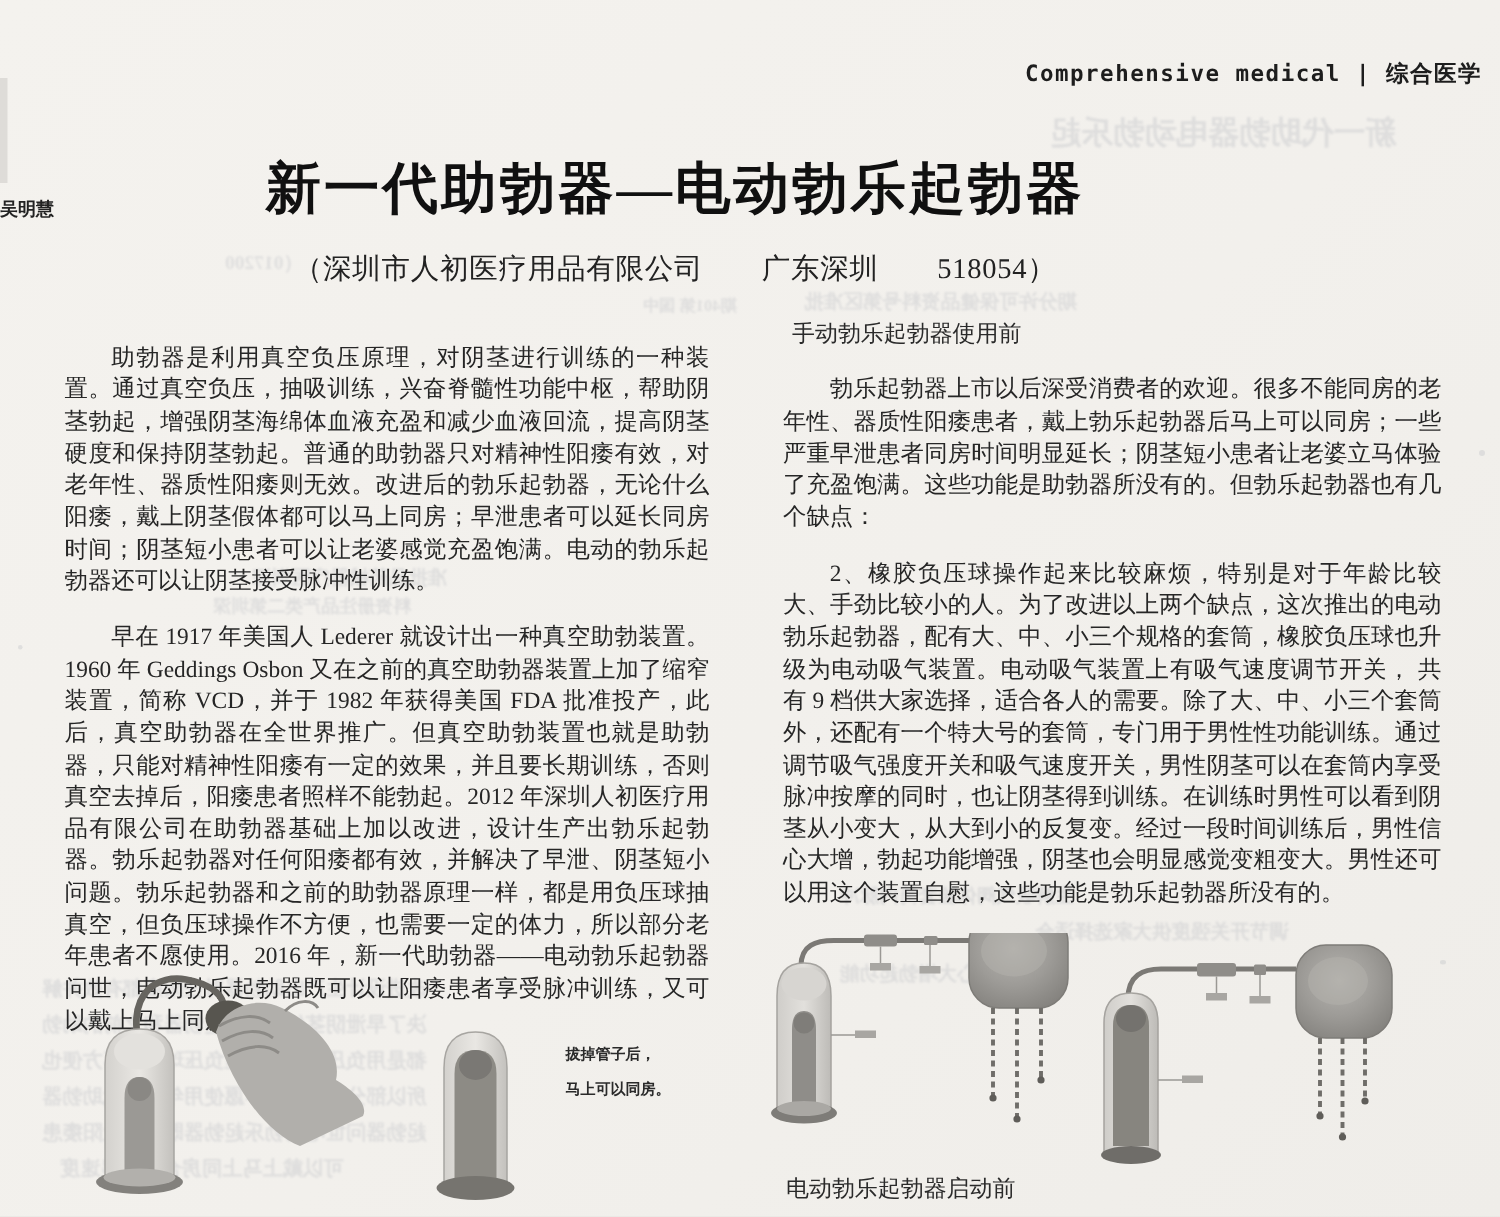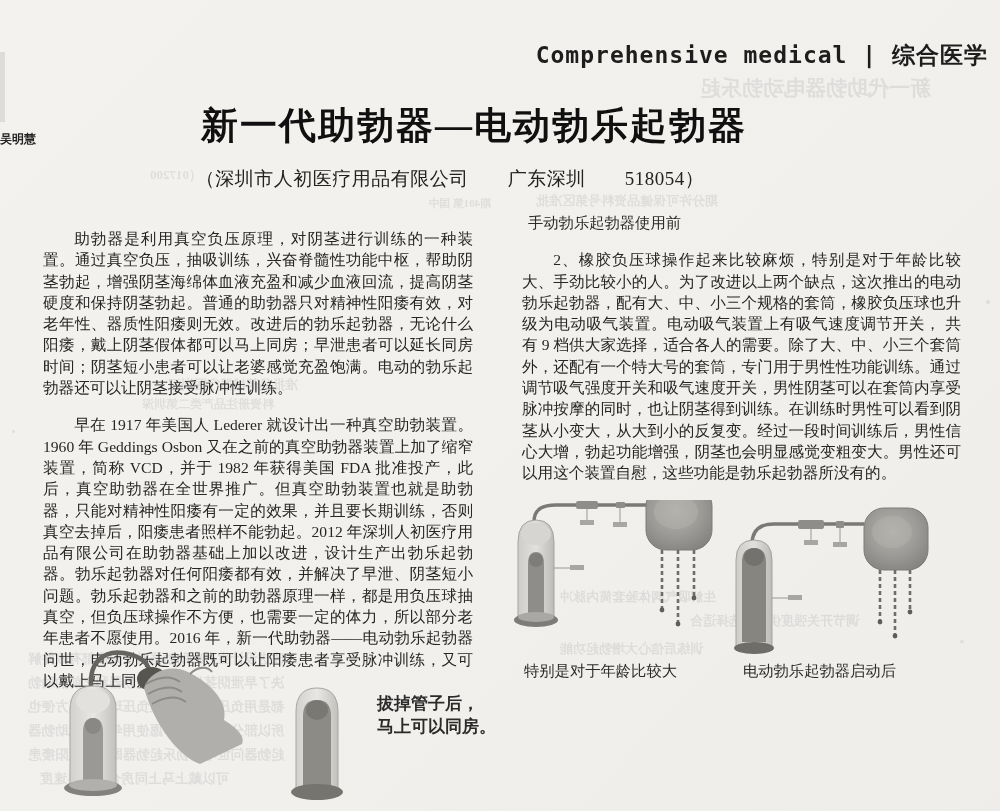--- a/index.html
+++ b/index.html
@@ -16,28 +16,28 @@
     color:#2b2b2b;
     overflow:hidden;
   }
   .edge-strip{
     position:absolute;left:0;top:52px;width:5px;height:70px;
     background:#d8d6d2;opacity:.8;
   }
   .journal-header{
     position:absolute;top:40px;right:12px;
     font-family:"DejaVu Sans Mono","Liberation Mono",monospace;
-    font-size:23px;font-weight:bold;color:#1d1d1d;
+    font-size:15px;font-weight:bold;color:#1d1d1d;
     letter-spacing:1px;white-space:nowrap;
   }
   .title{
     position:absolute;top:76px;left:0;width:900px;
     text-align:center;
     font-size:37px;font-weight:bold;color:#101010;
-    letter-spacing:2px;white-space:nowrap;padding-left:24px;
+    letter-spacing:2px;white-space:nowrap;
   }
   .author{
     position:absolute;top:131px;left:0;width:900px;
     text-align:left;font-size:12px;font-weight:bold;color:#222;
   }
   .affiliation{
     position:absolute;top:166px;left:0;width:900px;
     text-align:center;font-size:19px;color:#222;letter-spacing:.5px;
   }
   .col{
@@ -55,21 +55,21 @@
     display:flex;padding-left:22px;
     font-size:15.3px;color:#2a2a2a;white-space:nowrap;
   }
   .fig-captions.second{gap:66px;padding-left:18px;margin-top:2px;}
   .diagram-holder{position:relative;width:471px;height:158px;margin-top:4px;}
   .figure-left{
     position:absolute;left:20px;top:646px;width:470px;height:164px;
   }
   .fig-note{
     position:absolute;left:377px;top:692px;
-    font-size:17px;font-weight:600;line-height:23px;color:#2a2a2a;
+    font-size:10px;font-weight:600;line-height:23px;color:#2a2a2a;
     white-space:nowrap;
   }
   .ghost{
     position:absolute;
     color:#6d7588;opacity:.15;
     filter:blur(.6px);
     transform:scaleX(-1);
     font-weight:bold;white-space:nowrap;
     pointer-events:none;
   }
@@ -106,20 +106,21 @@
 
   <div class="col col-left">
     <p>助勃器是利用真空负压原理，对阴茎进行训练的一种装置。通过真空负压，抽吸训练，兴奋脊髓性功能中枢，帮助阴茎勃起，增强阴茎海绵体血液充盈和减少血液回流，提高阴茎硬度和保持阴茎勃起。普通的助勃器只对精神性阳痿有效，对老年性、器质性阳痿则无效。改进后的勃乐起勃器，无论什么阳痿，戴上阴茎假体都可以马上同房；早泄患者可以延长同房时间；阴茎短小患者可以让老婆感觉充盈饱满。电动的勃乐起勃器还可以让阴茎接受脉冲性训练。</p>
     <p>早在 1917 年美国人 Lederer 就设计出一种真空助勃装置。1960 年 Geddings Osbon 又在之前的真空助勃器装置上加了缩窄装置，简称 VCD，并于 1982 年获得美国 FDA 批准投产，此后，真空助勃器在全世界推广。但真空助勃装置也就是助勃器，只能对精神性阳痿有一定的效果，并且要长期训练，否则真空去掉后，阳痿患者照样不能勃起。2012 年深圳人初医疗用品有限公司在助勃器基础上加以改进，设计生产出勃乐起勃器。勃乐起勃器对任何阳痿都有效，并解决了早泄、阴茎短小问题。勃乐起勃器和之前的助勃器原理一样，都是用负压球抽真空，但负压球操作不方便，也需要一定的体力，所以部分老年患者不愿使用。2016 年，新一代助勃器——电动勃乐起勃器问世，电动勃乐起勃器既可以让阳痿患者享受脉冲训练，又可以戴上马上同房。</p>
   </div>
 
   <div class="col col-right">
     <div class="fig-captions">
       <span>手动勃乐起勃器使用前</span>
     </div>
+    <p>勃乐起勃器上市以后深受消费者的欢迎。很多不能同房的老年性、器质性阳痿患者，戴上勃乐起勃器后马上可以同房；一些严重早泄患者同房时间明显延长；阴茎短小患者让老婆立马体验了充盈饱满。这些功能是助勃器所没有的。但勃乐起勃器也有几个缺点：</p>
     <p>2、橡胶负压球操作起来比较麻烦，特别是对于年龄比较大、手劲比较小的人。为了改进以上两个缺点，这次推出的电动勃乐起勃器，配有大、中、小三个规格的套筒，橡胶负压球也升级为电动吸气装置。电动吸气装置上有吸气速度调节开关， 共有 9 档供大家选择，适合各人的需要。除了大、中、小三个套筒外，还配有一个特大号的套筒，专门用于男性性功能训练。通过调节吸气强度开关和吸气速度开关，男性阴茎可以在套筒内享受脉冲按摩的同时，也让阴茎得到训练。在训练时男性可以看到阴茎从小变大，从大到小的反复变。经过一段时间训练后，男性信心大增，勃起功能增强，阴茎也会明显感觉变粗变大。男性还可以用这个装置自慰，这些功能是勃乐起勃器所没有的。</p>
 
     <div class="diagram-holder">
       <svg width="471" height="158" viewBox="0 0 471 158">
         <defs>
           <radialGradient id="pumpg" cx="45%" cy="38%" r="70%">
             <stop offset="0%" stop-color="#b6b4b0"></stop>
             <stop offset="55%" stop-color="#9d9b97"></stop>
             <stop offset="100%" stop-color="#84827e"></stop>
           </radialGradient>
@@ -176,22 +177,21 @@
           <polyline points="163,12 163,76" fill="none" stroke="#6f6d69" stroke-width="2.6" stroke-dasharray="4 3"></polyline>
           <polyline points="178,12 178,52" fill="none" stroke="#6f6d69" stroke-width="2.6" stroke-dasharray="4 3"></polyline>
           <circle cx="148" cy="64" r="2.4" fill="#5f5d59"></circle>
           <circle cx="163" cy="78" r="2.4" fill="#5f5d59"></circle>
           <circle cx="178" cy="54" r="2.4" fill="#5f5d59"></circle>
         </g>
       </svg>
     </div>
 
     <div class="fig-captions second">
-      <span>特别是对于年龄比较大</span>
-      <span>电动勃乐起勃器启动后</span>
+      <span>电动勃乐起勃器启动前</span>
     </div>
   </div>
 
   <svg class="figure-left" viewBox="0 0 470 164">
     <defs>
       <linearGradient id="cylg2" x1="0" y1="0" x2="1" y2="0">
         <stop offset="0%" stop-color="#d3d1cd"></stop>
         <stop offset="50%" stop-color="#e9e7e3"></stop>
         <stop offset="100%" stop-color="#c3c1bd"></stop>
       </linearGradient>

